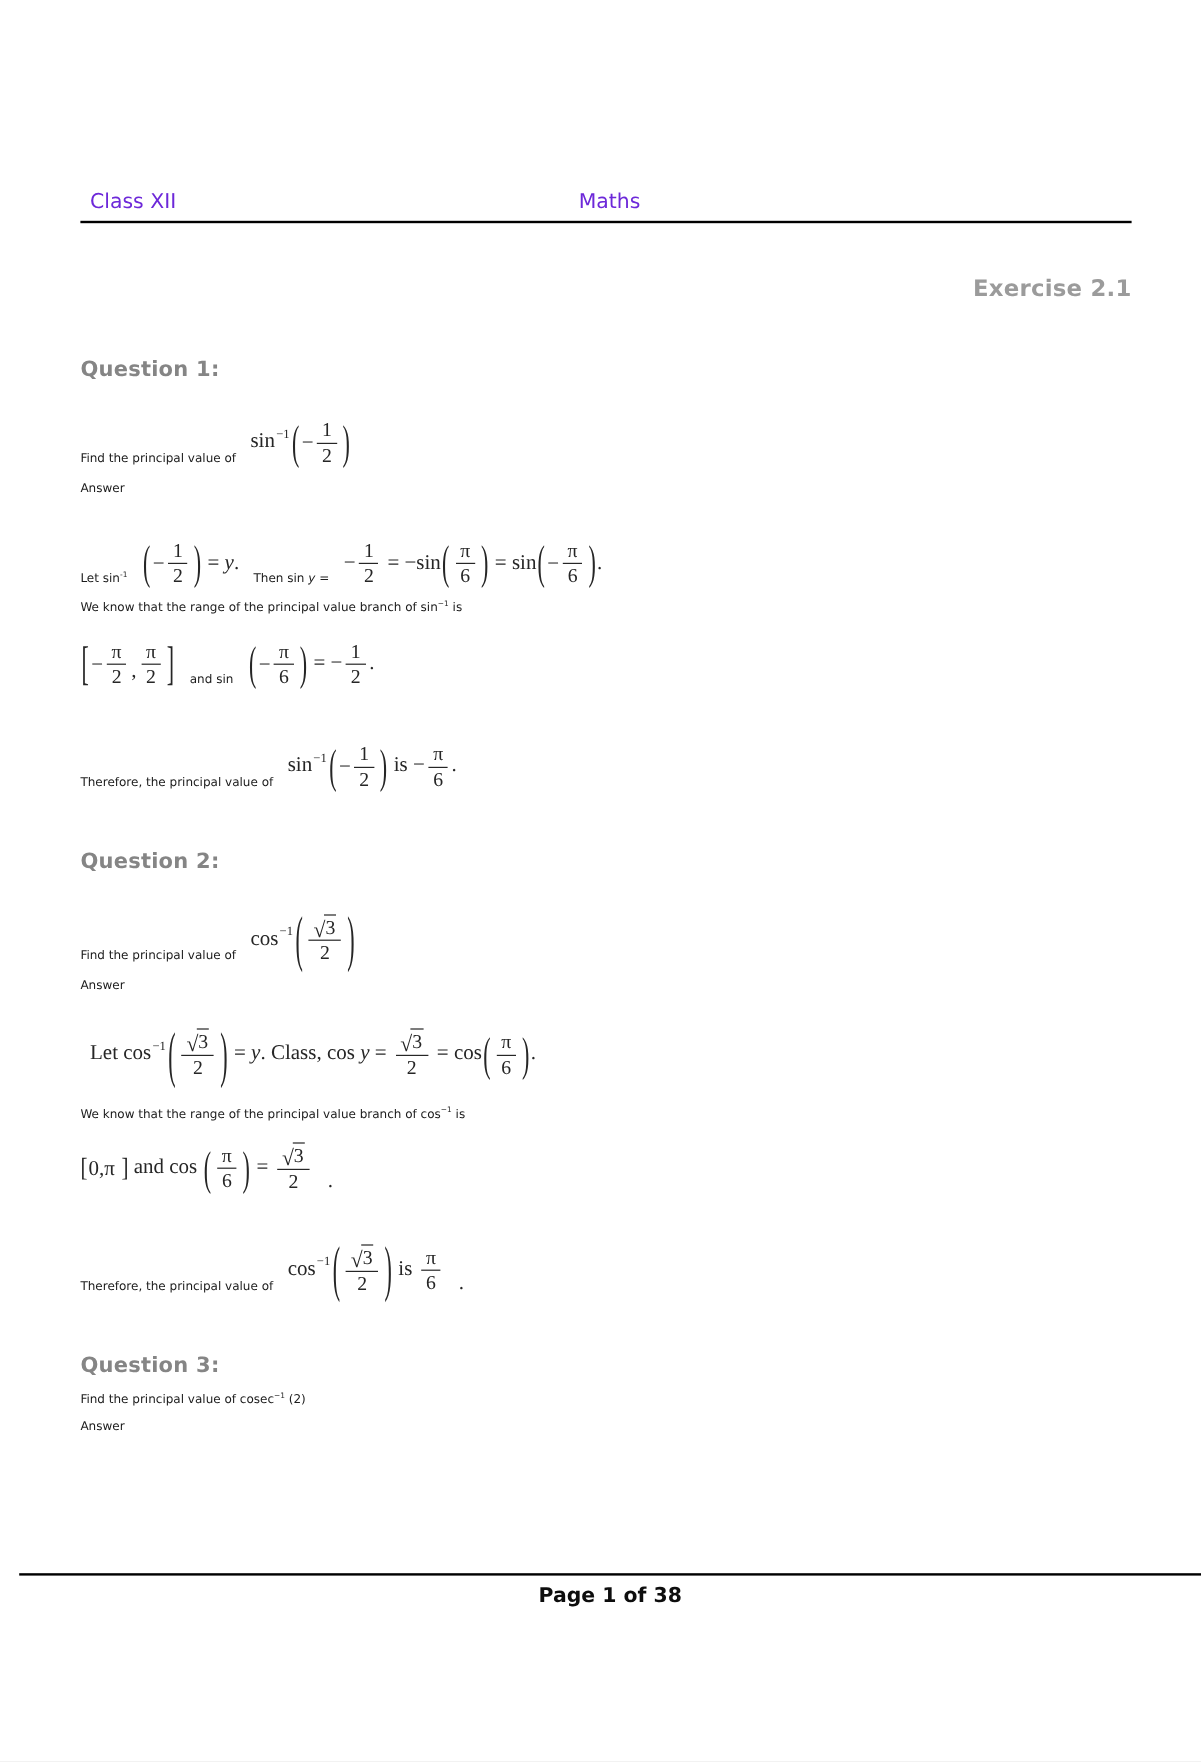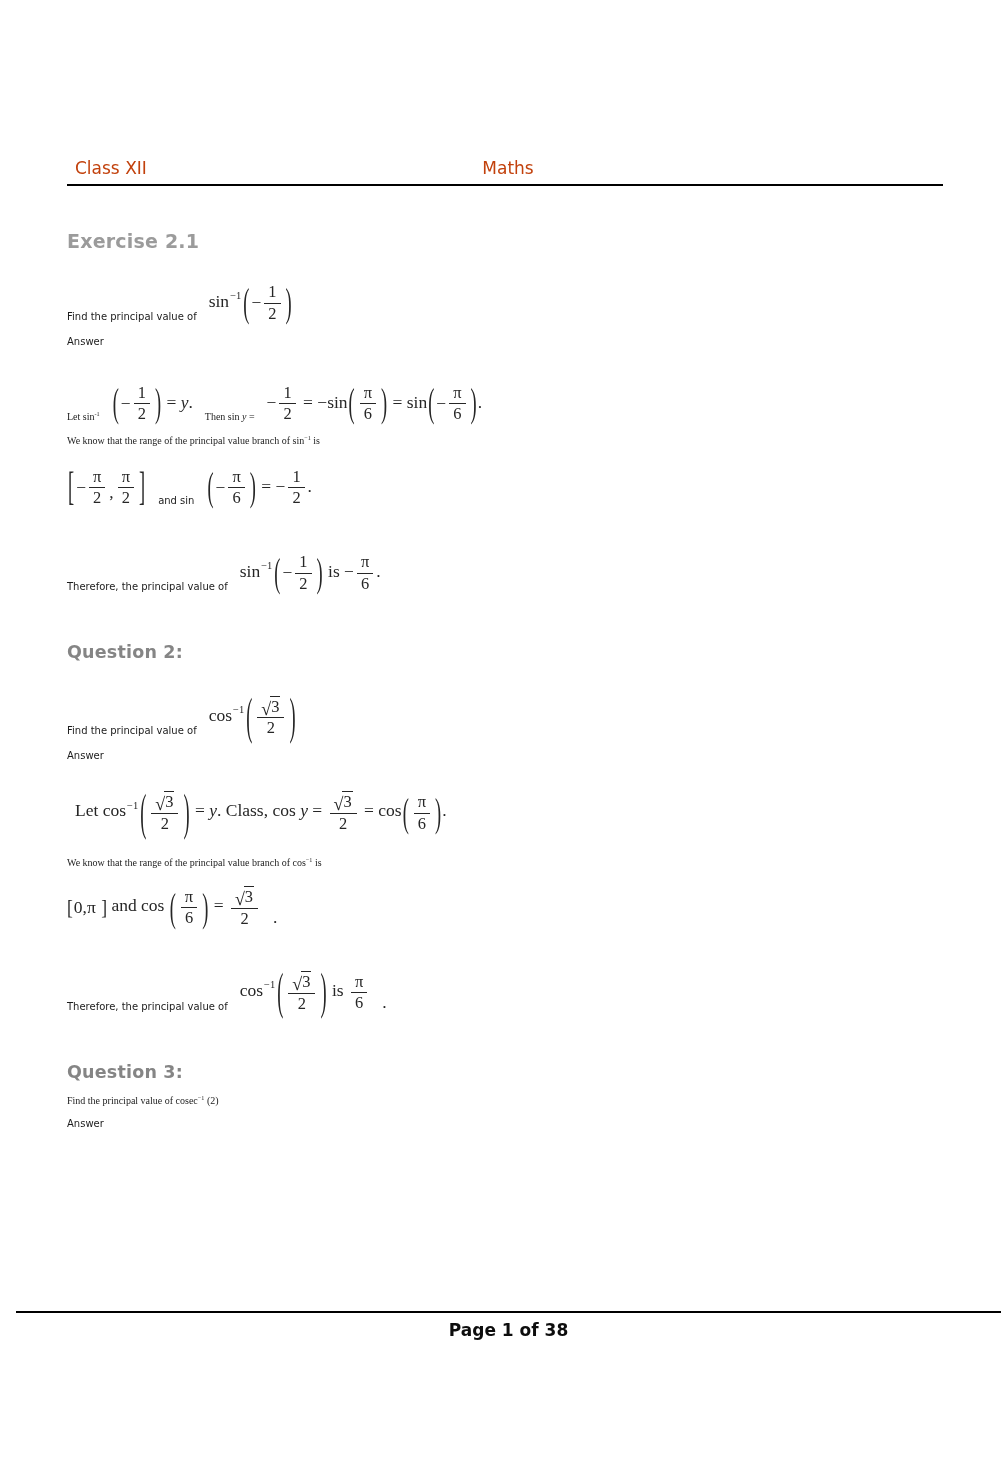--- a/index.html
+++ b/index.html
@@ -2,29 +2,29 @@
 <html><head>
 <meta charset="utf-8">
 <style>
   html,body{margin:0;padding:0;background:#e8e8e8;}
   .page{position:relative;width:1001px;height:1468px;background:#ffffff;margin:0 auto;
         font-family:"DejaVu Sans",sans-serif;color:#1b1b1b;overflow:hidden;}
   .content{padding:0 58px 0 67px;}
 
   
   .header{margin-top:158px;display:grid;grid-template-columns:1fr auto 1fr;align-items:baseline;
-          border-bottom:2px solid #000;padding:0 2px 6px 8px;font-size:17px;color:#c2410c;}
+          border-bottom:2px solid #000;padding:0 2px 6px 8px;font-size:17px;color:#6d28d9;}
   .header .hc{text-align:center;}
   .header .hr{text-align:right;}
 
-  .exercise-title{margin-top:44px;text-align:left;font-size:19px;font-weight:bold;color:#9b9b9b;letter-spacing:.2px;}
+  .exercise-title{margin-top:44px;text-align:right;font-size:19px;font-weight:bold;color:#9b9b9b;letter-spacing:.2px;}
 
   .qheading{font-size:17.5px;font-weight:bold;color:#858585;letter-spacing:.2px;}
   .bodytext{font-size:10px;}
-  .bodytext span, .bodytext sup, .bodytext i{white-space:pre;font-family:Liberation Serif, serif;}
+  .bodytext span, .bodytext sup, .bodytext i{white-space:pre;}
   .ssup{font-size:0.62em;}
 
   .mixrow{display:flex;align-items:flex-end;column-gap:12px;}
   .mixrow .bodytext{padding-bottom:2px;}
 
   
   .mt-q1h{margin-top:46px;}
   .mt-q1find{margin-top:30px;}
   .mt-ans1{margin-top:12px;}
   .mt-q1a{margin-top:36px;}
@@ -76,20 +76,21 @@
   <div class="content">
 
     <div class="header">
       <span>Class XII</span>
       <span class="hr">Maths</span>
     </div>
 
     <div class="exercise-title">Exercise 2.1</div>
 
     <section>
+      <div class="qheading mt-q1h">Question 1:</div>
 
       <div class="mixrow mt-q1find">
         <span class="bodytext">Find the principal value of</span>
         <span class="formula"><span class="mup">sin</span><span class="msup">−1</span><span class="mgroup">
               <span class="delim d2">(</span>
               <span class="minner">
                 <span class="mup">−</span>
                 <span class="mfrac">
                   <span class="num">1</span>
                   <span class="den">2</span>

